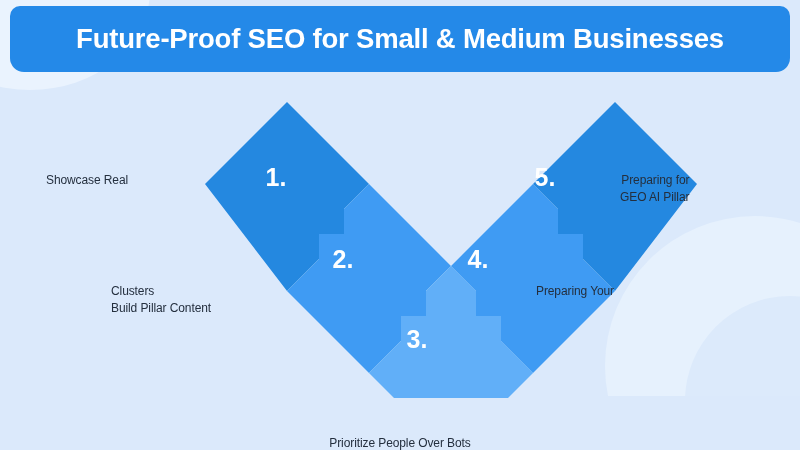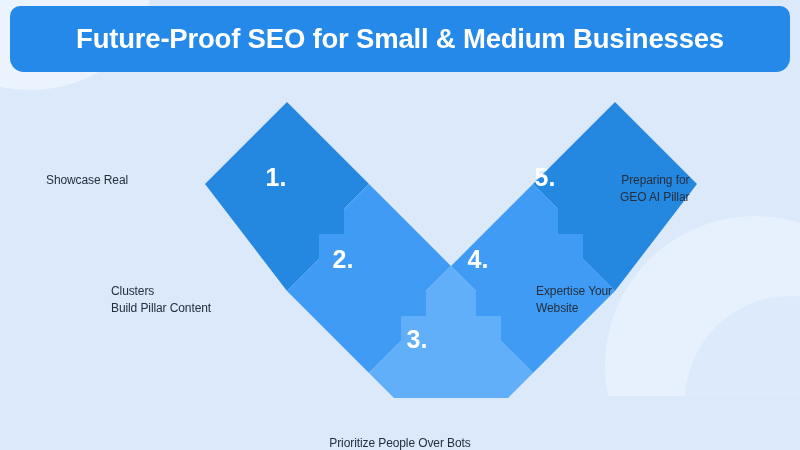--- a/index.html
+++ b/index.html
@@ -121,21 +121,20 @@
     <span class="ln">Showcase Real</span>
   </div>
   <div class="label lbl-2" style="color: rgb(36, 47, 62);">
     <span class="ln">Clusters</span>
     <span class="ln">Build Pillar Content</span>
   </div>
   <div class="label lbl-3" style="color: rgb(36, 47, 62);">
     <span class="ln">Prioritize People Over Bots</span>
   </div>
   <div class="label lbl-4" style="color: rgb(36, 47, 62);">
-    <span class="ln">Expertise Your</span>
-    <span class="ln">Website</span>
+    <span class="ln">Preparing Your</span>
   </div>
   <div class="label lbl-5" style="color: rgb(36, 47, 62);">
     <span class="ln">Preparing for</span>
     <span class="ln">GEO AI Pillar</span>
   </div>
 
 </div>
 
 </body></html>

